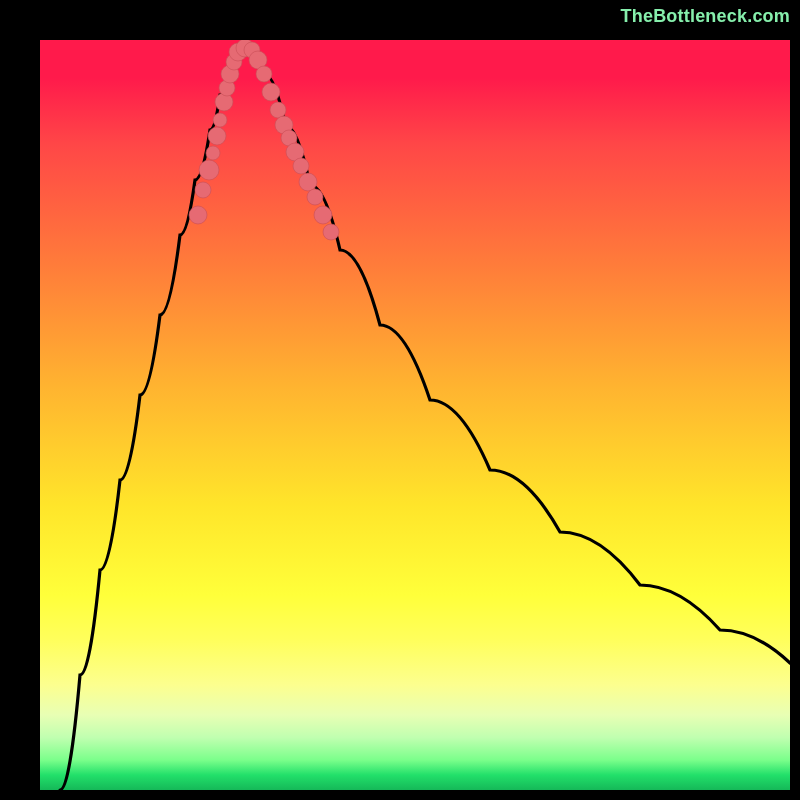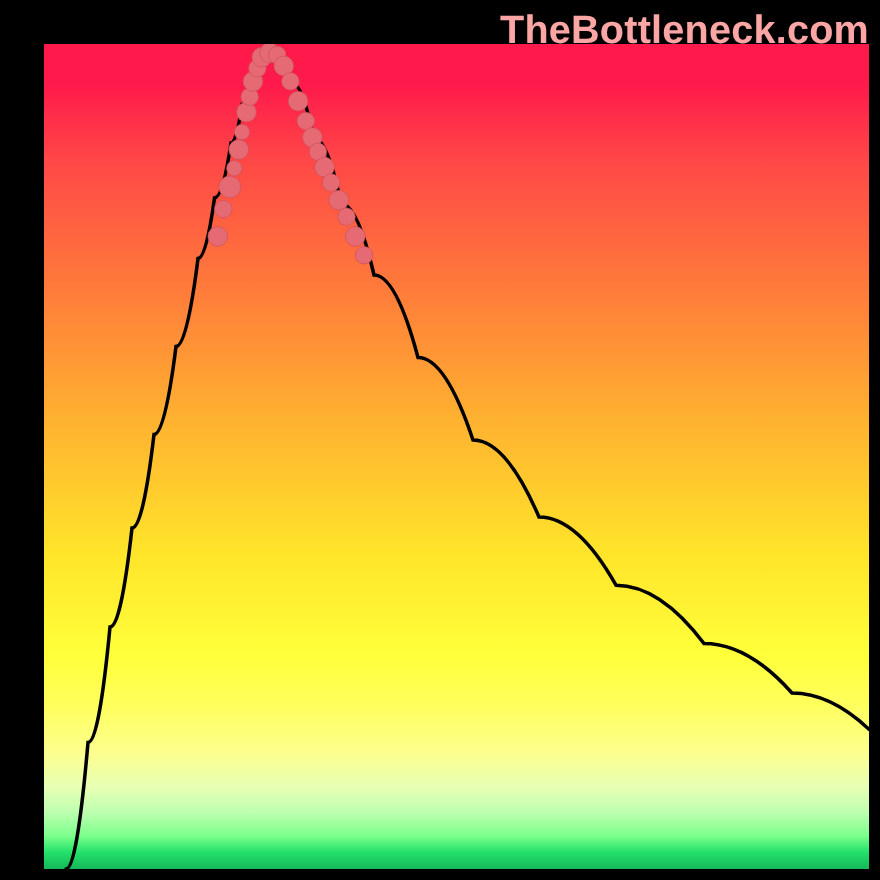--- a/index.html
+++ b/index.html
@@ -39,23 +39,23 @@
       #7bff8b 96%,
       #22e06a 98%,
       #15b858 100%
     );
   }
   .attrib {
     position: absolute;
     top: 6px;
     right: 10px;
     font-family: Arial, Helvetica, sans-serif;
-    font-size: 36px;
+    font-size: 18px;
     font-weight: 600;
-    color: #fca5a5;
+    color: #86efac;
     letter-spacing: 0.2px;
   }
   svg.curve {
     position: absolute;
     top: 0;
     left: 0;
     width: 750px;
     height: 750px;
   }
 </style>

